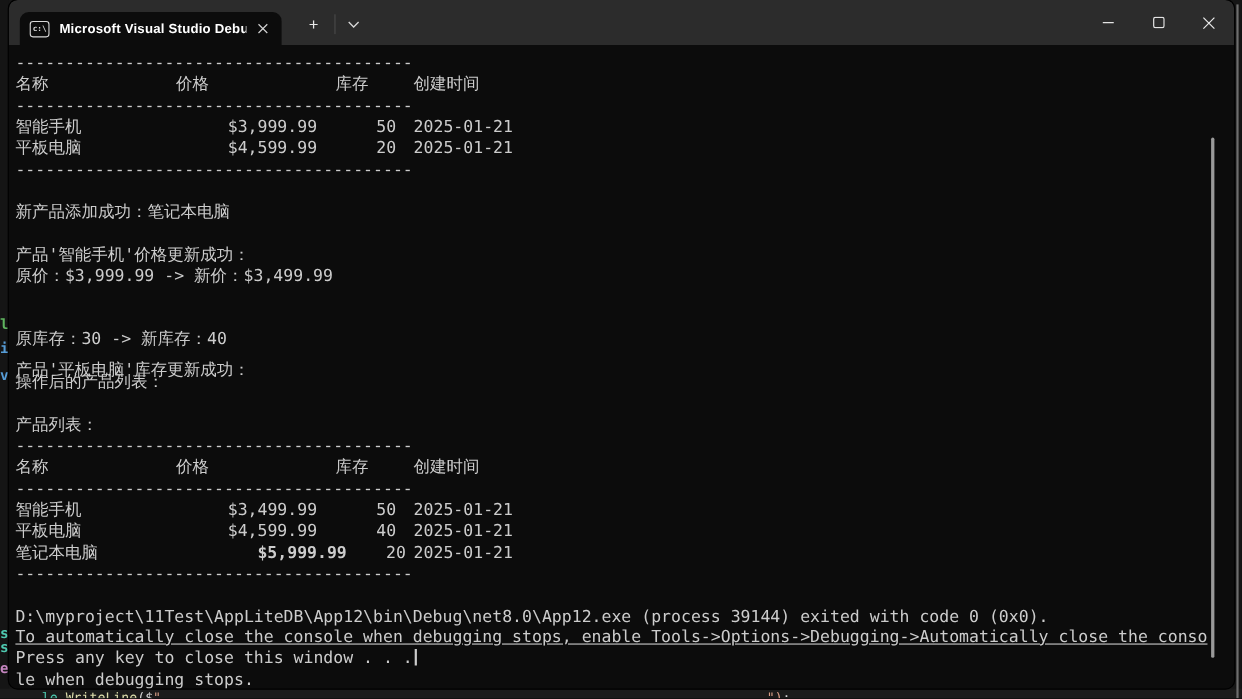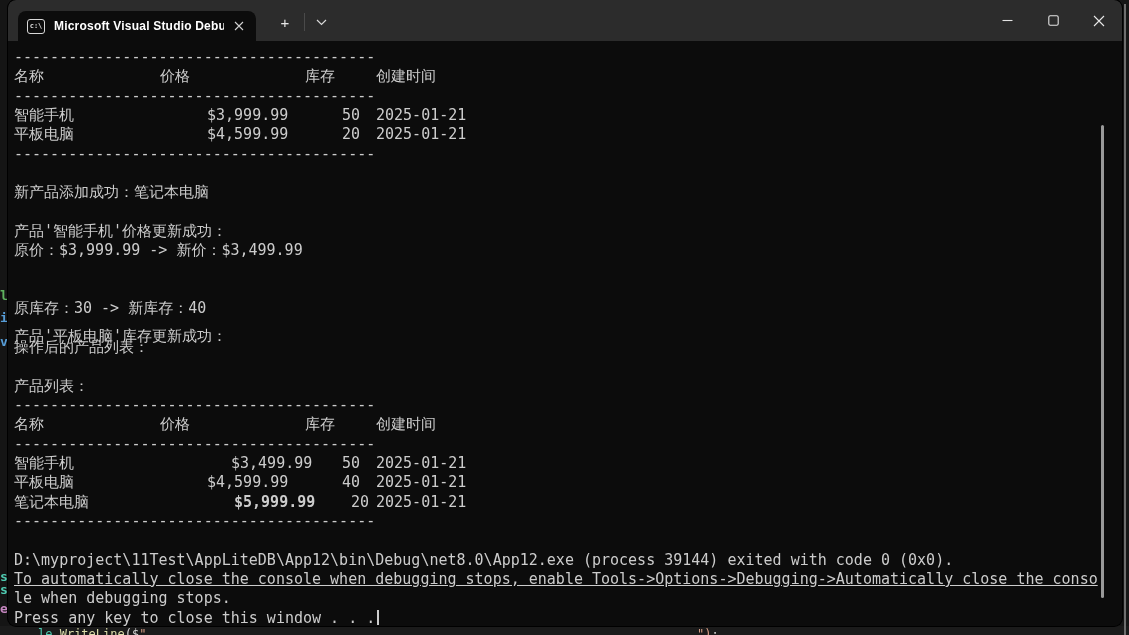--- a/index.html
+++ b/index.html
@@ -127,27 +127,27 @@
         <div class="cline"></div>
         <div class="cline"><span class="cseg" style="left: 0px; margin-top: 47px;">产品'平板电脑'库存更新成功：</span></div>
         <div class="cline"><span class="cseg" style="left: 0px;">原库存：30 -&gt; 新库存：40</span></div>
         <div class="cline"></div>
         <div class="cline"><span class="cseg" style="left: 0px;">操作后的产品列表：</span></div>
         <div class="cline"></div>
         <div class="cline"><span class="cseg" style="left: 0px;">产品列表：</span></div>
         <div class="cline"><span class="cseg" style="left: 0px;">----------------------------------------</span></div>
         <div class="cline"><span class="cseg" style="left: 0px;">名称</span><span class="cseg" style="left: 146px;">价格</span><span class="cseg" style="left: 291px;">库存</span><span class="cseg" style="left: 362px;">创建时间</span></div>
         <div class="cline"><span class="cseg" style="left: 0px;">----------------------------------------</span></div>
-        <div class="cline"><span class="cseg" style="left: 0px;">智能手机</span><span class="cseg" style="left: 193px; margin-left: 24px;">$3,499.99</span><span class="cseg" style="left: 328px;">50</span><span class="cseg" style="left: 362px;">2025-01-21</span></div>
+        <div class="cline"><span class="cseg" style="left: 0px;">智能手机</span><span class="cseg" style="left: 193px;">$3,499.99</span><span class="cseg" style="left: 328px;">50</span><span class="cseg" style="left: 362px;">2025-01-21</span></div>
         <div class="cline"><span class="cseg" style="left: 0px;">平板电脑</span><span class="cseg" style="left: 193px;">$4,599.99</span><span class="cseg" style="left: 328px;">40</span><span class="cseg" style="left: 362px;">2025-01-21</span></div>
         <div class="cline"><span class="cseg" style="left: 0px; text-align: right;">笔记本电脑</span><span class="cseg" style="left: 220px; font-weight: bold;">$5,999.99</span><span class="cseg" style="left: 337px;">20</span><span class="cseg" style="left: 362px;">2025-01-21</span></div>
         <div class="cline"><span class="cseg" style="left: 0px;">----------------------------------------</span></div>
         <div class="cline"></div>
         <div class="cline"><span class="cseg" style="left: 0px;">D:\myproject\11Test\AppLiteDB\App12\bin\Debug\net8.0\App12.exe (process 39144) exited with code 0 (0x0).</span></div>
         <div class="cline"><span class="cseg" style="left: 0px; text-decoration: underline;">To automatically close the console when debugging stops, enable Tools-&gt;Options-&gt;Debugging-&gt;Automatically close the conso</span></div>
+        <div class="cline"><span class="cseg" style="left: 0px;">Press any key to close this window . . .<span class="cursor"></span></span></div>
         <div class="cline"><span class="cseg" style="left: 0px;">le when debugging stops.</span></div>
-        <div class="cline"><span class="cseg" style="left: 0px;">Press any key to close this window . . .<span class="cursor"></span></span></div>
       </div>
 
     <div class="scroll-thumb"></div>
   </div>
 
 </div>
 
 </body></html>

